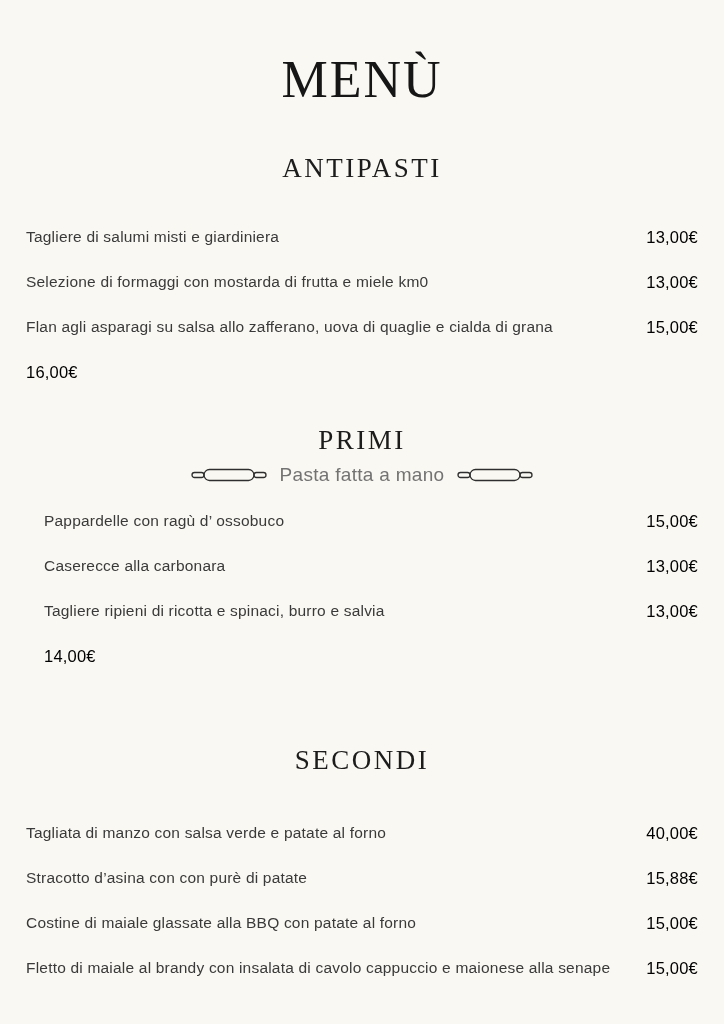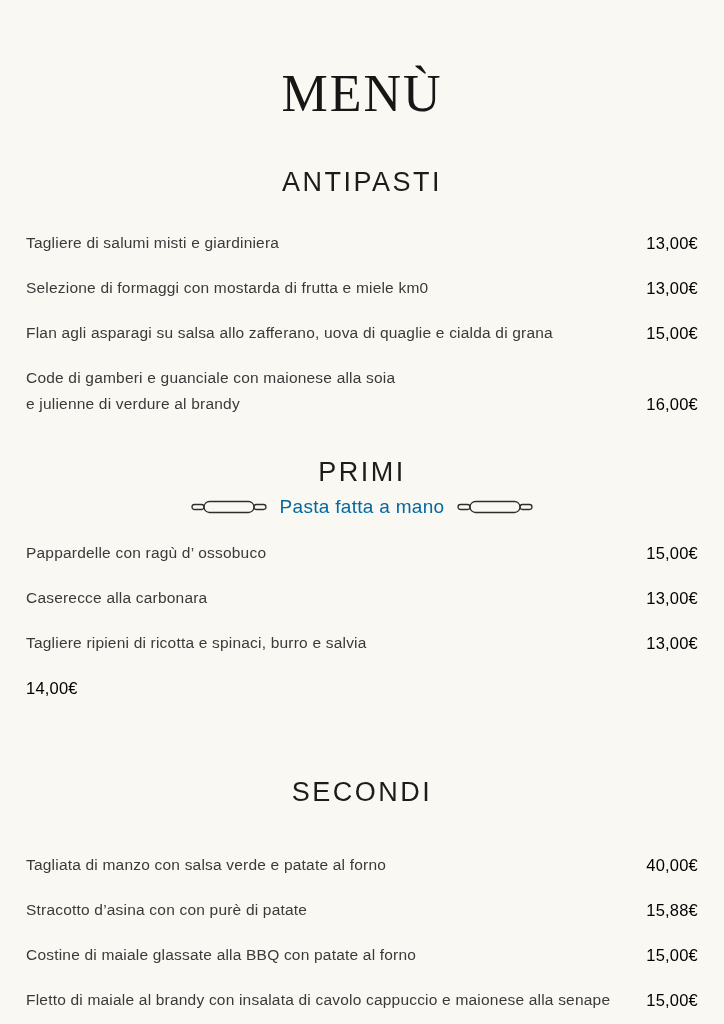--- a/index.html
+++ b/index.html
@@ -10,46 +10,46 @@
   .page {
     position: relative;
     width: 724px;
     height: 1024px;
     margin: 0 auto;
     background: #faf8f2;
     font-family: "Liberation Sans", sans-serif;
     color: #333333;
     overflow: hidden;
     box-sizing: border-box;
-    padding: 64px 26px 0 26px;
+    padding: 50px 26px 0 26px;
   }
   .menu-title {
     margin: 0;
     text-align: center;
     font-family: "Liberation Serif", "DejaVu Serif", serif;
     font-weight: 400;
     font-size: 52px;
     letter-spacing: 2px;
     color: #161616;
   }
   .section-title {
     margin: 0;
     text-align: center;
-    font-family: Liberation Sans, sans-serif;
+    font-family: Liberation Serif, serif;
     font-weight: 500;
     font-size: 27px;
     letter-spacing: 2.5px;
     color: #1c1c1c;
   }
   .section-antipasti .section-title { margin-top: 44px; }
   .section-primi .section-title    { margin-top: 40px; }
   .section-secondi .section-title  { margin-top: 76px; }
 
-  .items { margin-top: 32px; }
-  .section-primi .items   { margin-top: 22px; }
+  .items { margin-top: 40px; }
+  .section-primi .items   { margin-top: 22px; margin-left: 18px; }
   .section-secondi .items { margin-top: 44px; }
 
   .item {
     display: flex;
     justify-content: space-between;
     align-items: flex-end;
     gap: 18px;
     margin-bottom: 19px;
     font-size: 15.5px;
     line-height: 26px;
@@ -65,21 +65,21 @@
   }
   .subtitle-row {
     margin-top: 8px;
     display: flex;
     justify-content: center;
     align-items: center;
     gap: 12px;
   }
   .subtitle-text {
     font-size: 19px;
-    color: #0369a1;
+    color: #737373;
     letter-spacing: 0.3px;
   }
   .pin-icon { display: inline-flex; }
 </style>
 </head>
 <body>
 
 <div class="page">
 
   <h1 class="menu-title">MENÙ</h1>
@@ -103,24 +103,20 @@
       </div>
 
       <div class="item">
         <div class="item-text">
           <div>Flan agli asparagi su salsa allo zafferano, uova di quaglie e cialda di grana</div>
         </div>
         <div class="item-price">15,00€</div>
       </div>
 
       <div class="item">
-        <div class="item-text">
-          <div>Code di gamberi e guanciale con maionese alla soia</div>
-          <div>e julienne di verdure al brandy</div>
-        </div>
         <div class="item-price">16,00€</div>
       </div>
 
     </div>
   </section>
 
   <section class="section-primi">
     <h2 class="section-title">PRIMI</h2>
 
     <div class="subtitle-row">

